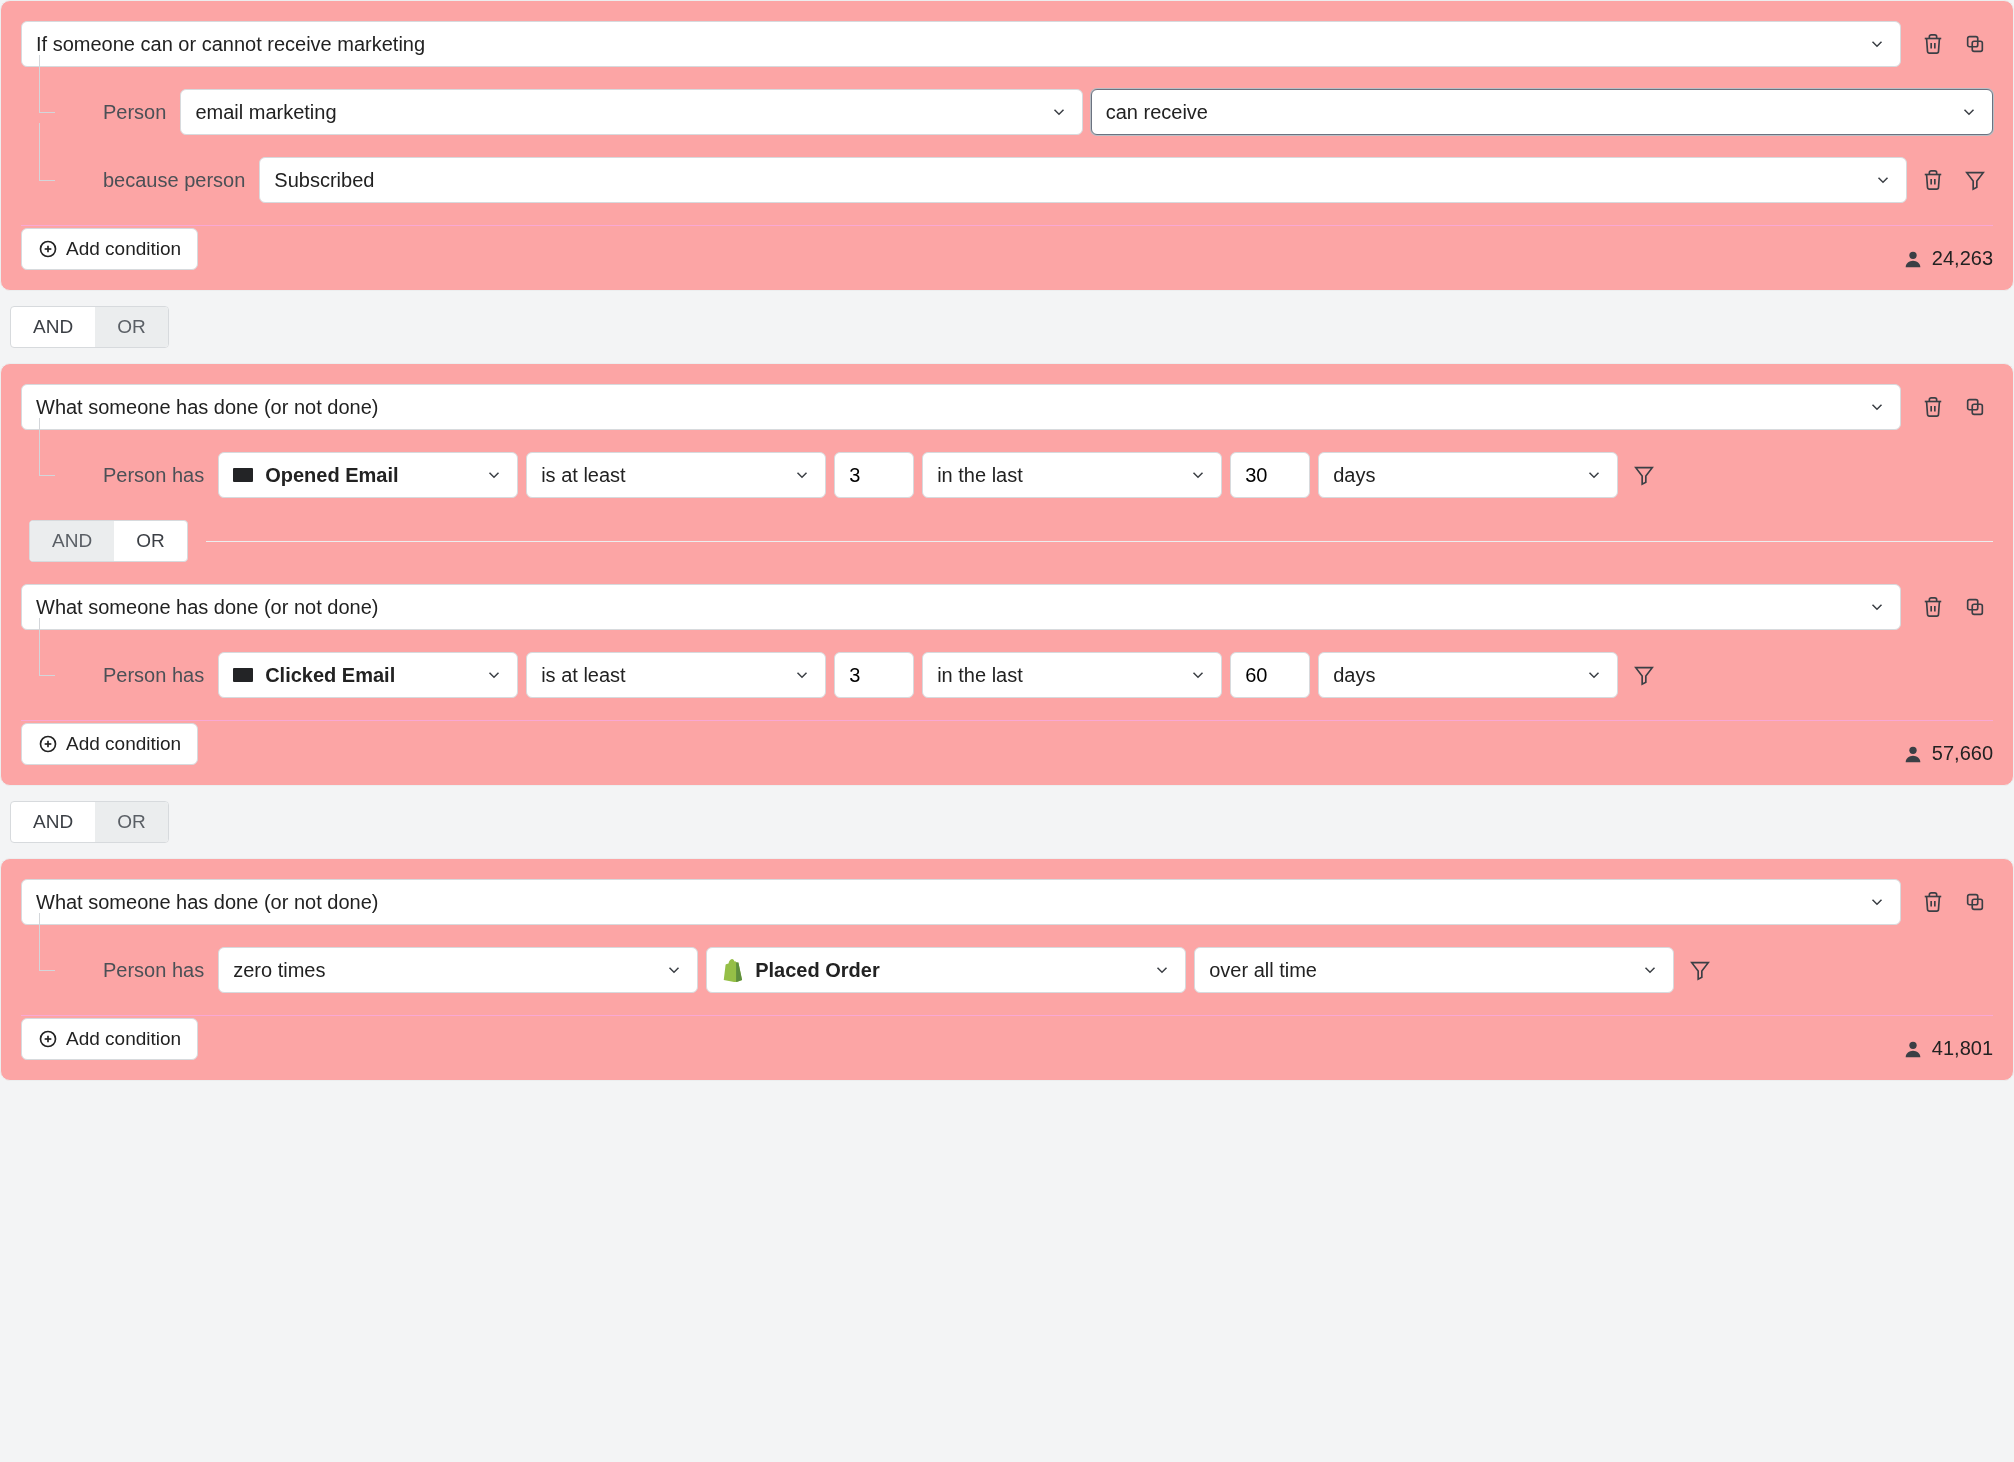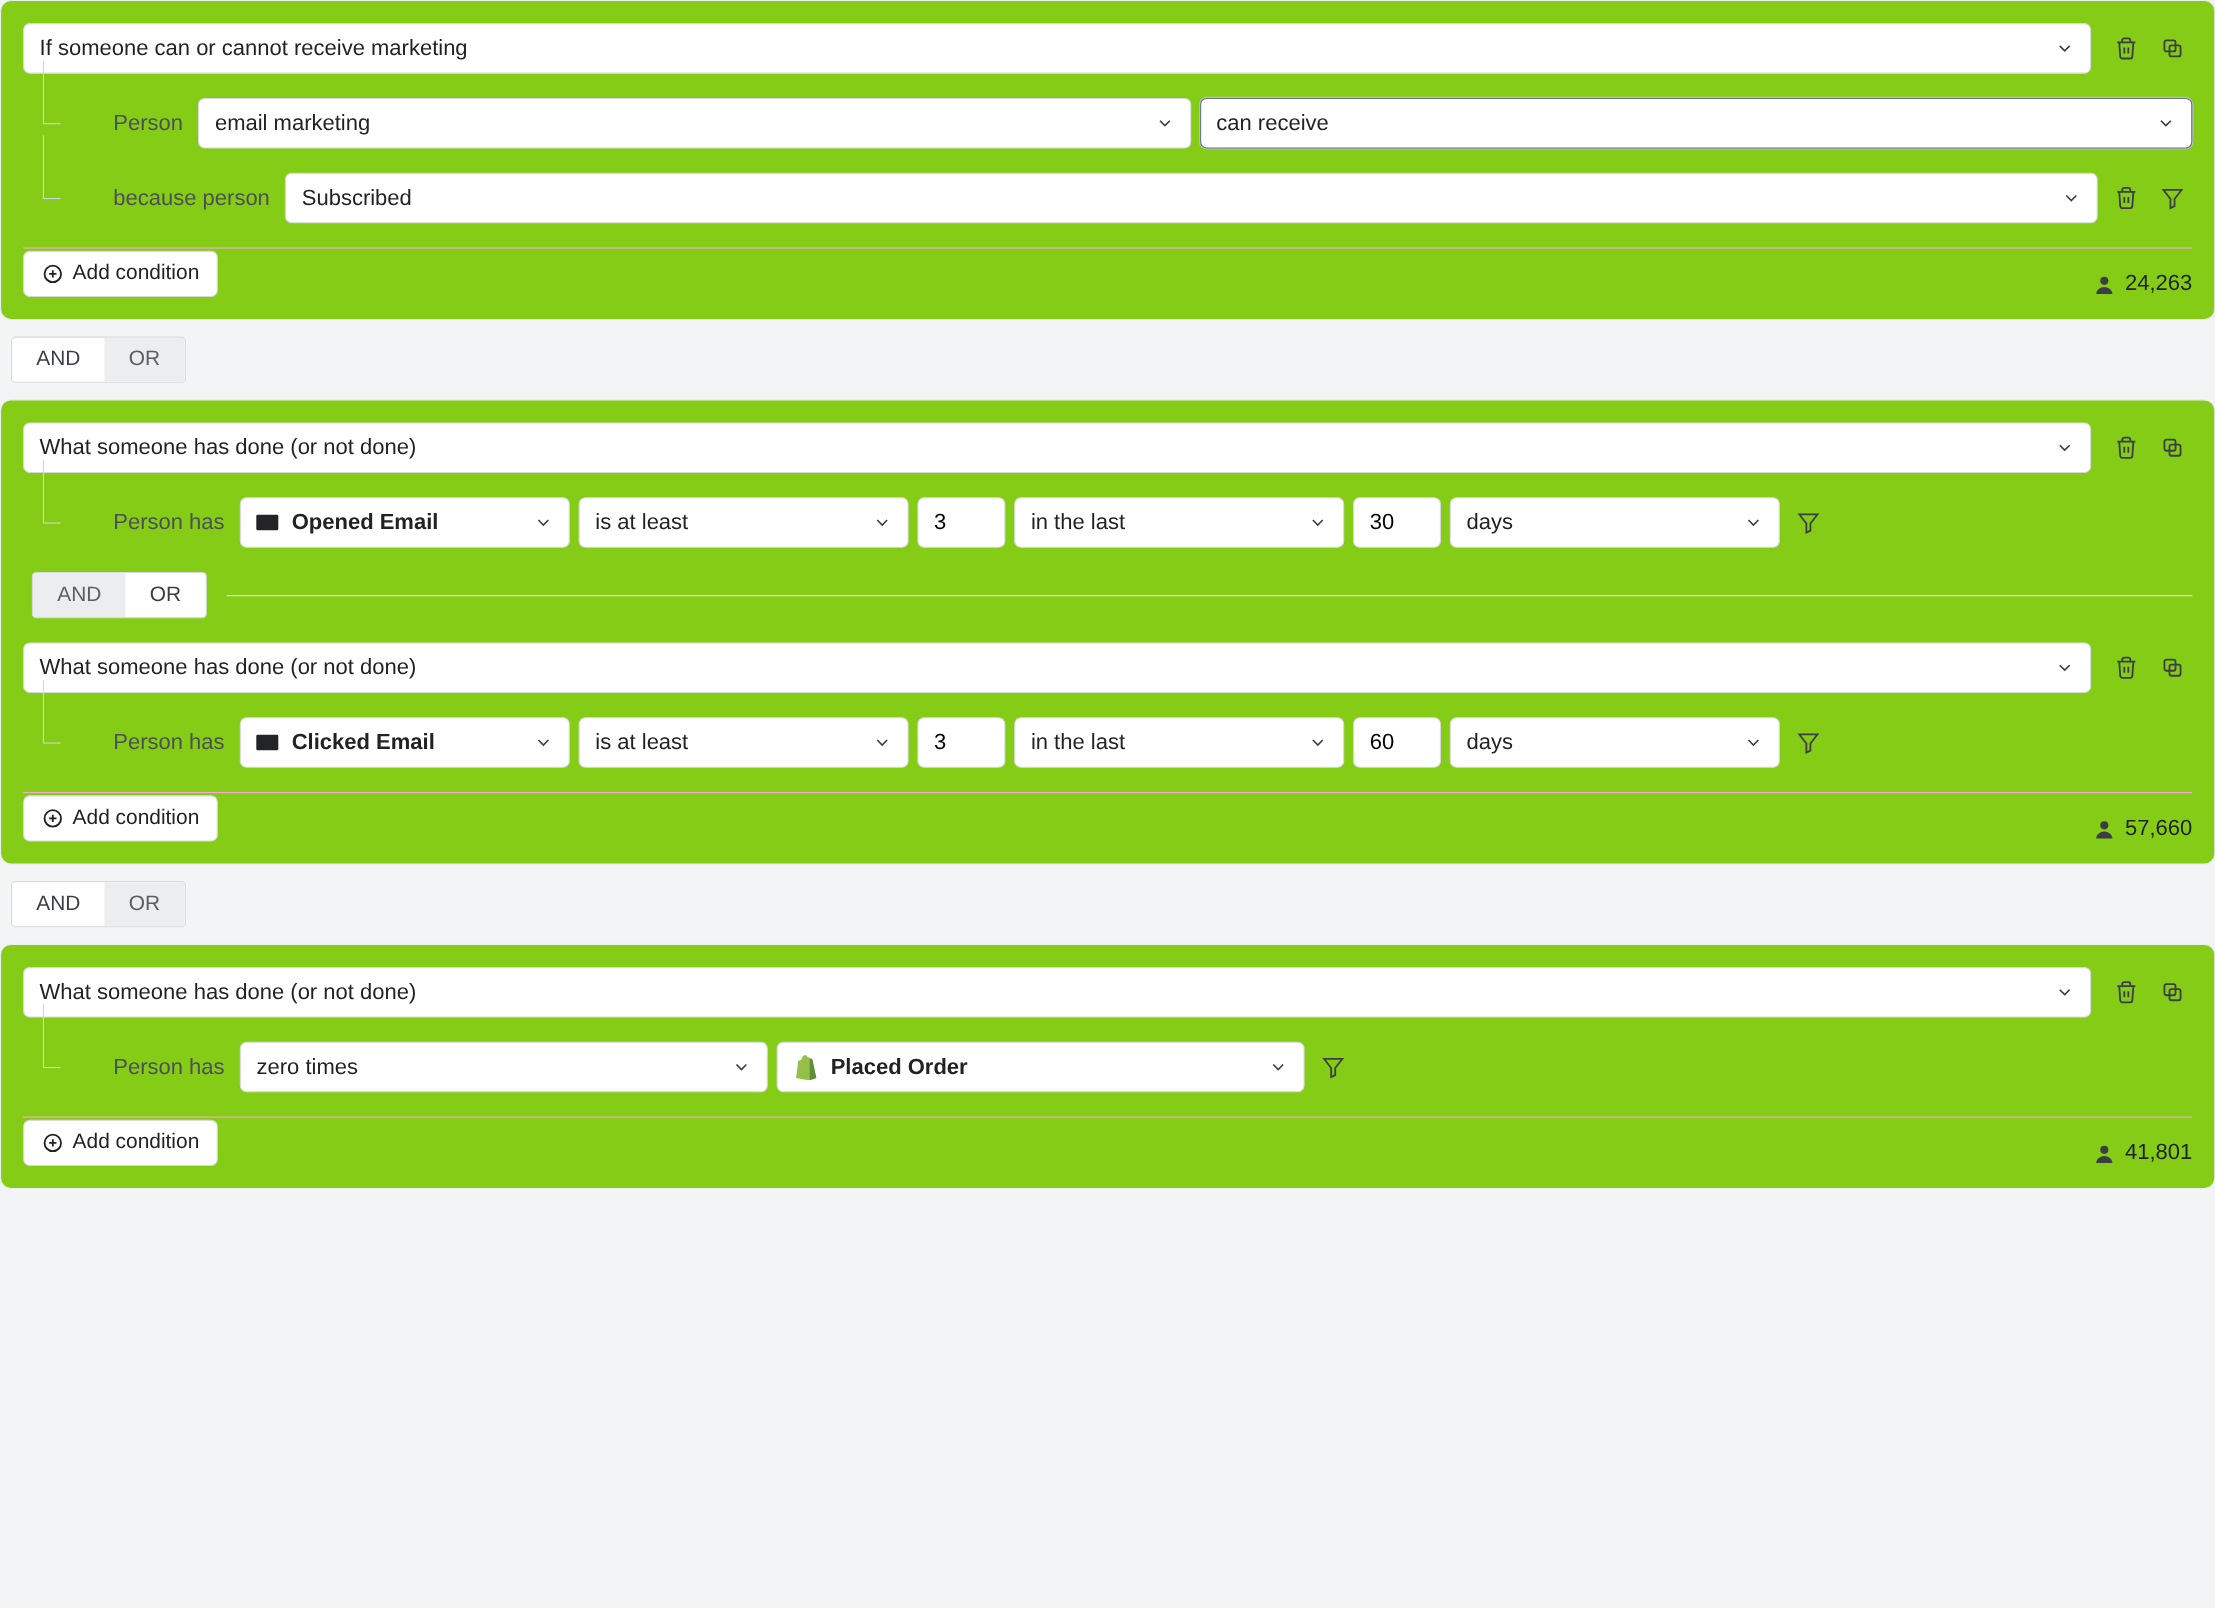--- a/index.html
+++ b/index.html
@@ -8,21 +8,21 @@
     background: #f3f4f5;
     color: #222;
     font-size: 20px;
     width: 2014px;
     display: flex;
     flex-direction: column;
     gap: 15px;
     padding: 0;
   }
   .group {
-    background: #84cc16;
+    background: #fca5a5;
     border-radius: 10px;
     padding: 20px;
     display: flex;
     flex-direction: column;
     gap: 22px;
     border: 1px solid #eceeef;
   }
   .row { display: flex; align-items: center; gap: 10px; }
   .row.headerrow { gap: 14px; }
   .main-select {
@@ -463,20 +463,26 @@
               <path fill="#95BF47" d="M19 5c0-.1-.1-.2-.2-.2l-1.8-.1-1.3-1.3c-.1-.1-.4-.1-.5 0l-.6.2C14.2 2.5 13.5 1 12 1c-1.9 0-3.3 2.4-3.8 4.9L5.5 6.7c-.4.1-.4.1-.5.5L3 24l13.5 2.5L23 24 19 5z"></path>
               <path fill="#5E8E3E" d="M16.5 26L23 24 19 5c0-.1-.1-.2-.2-.2l-1.8-.1-.5-.5V26z"></path>
             </svg>
         </span>
         <span>Placed Order</span>
       </span>
       <svg class="chev" viewBox="0 0 24 24">
           <polyline points="6 9 12 15 18 9"></polyline>
         </svg>
     </div>
+    <div class="select-box" style="width:480px">
+      <span>over all time</span>
+      <svg class="chev" viewBox="0 0 24 24">
+          <polyline points="6 9 12 15 18 9"></polyline>
+        </svg>
+    </div>
     <button class="icon-btn">
       <svg viewBox="0 0 24 24">
           <polygon points="3 4 21 4 14 13 14 20 10 22 10 13 3 4"></polygon>
         </svg>
     </button>
   </div>
 
   <div class="footer-row">
     <button class="add-cond">
       <svg viewBox="0 0 24 24">

